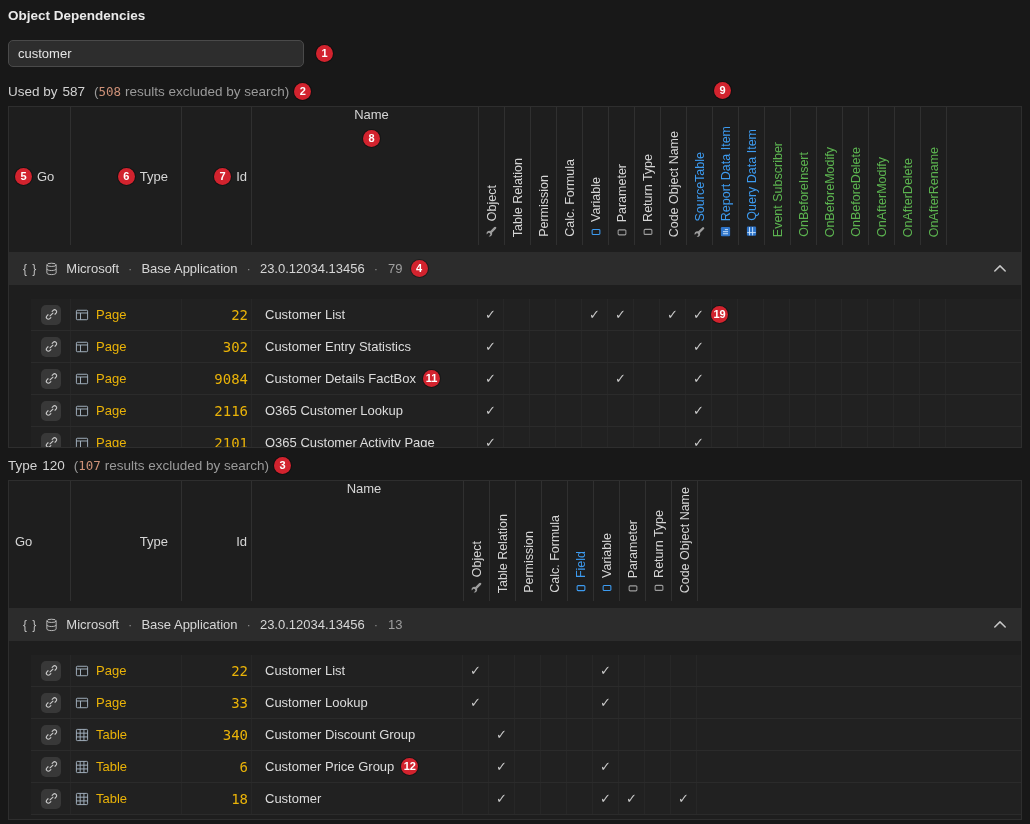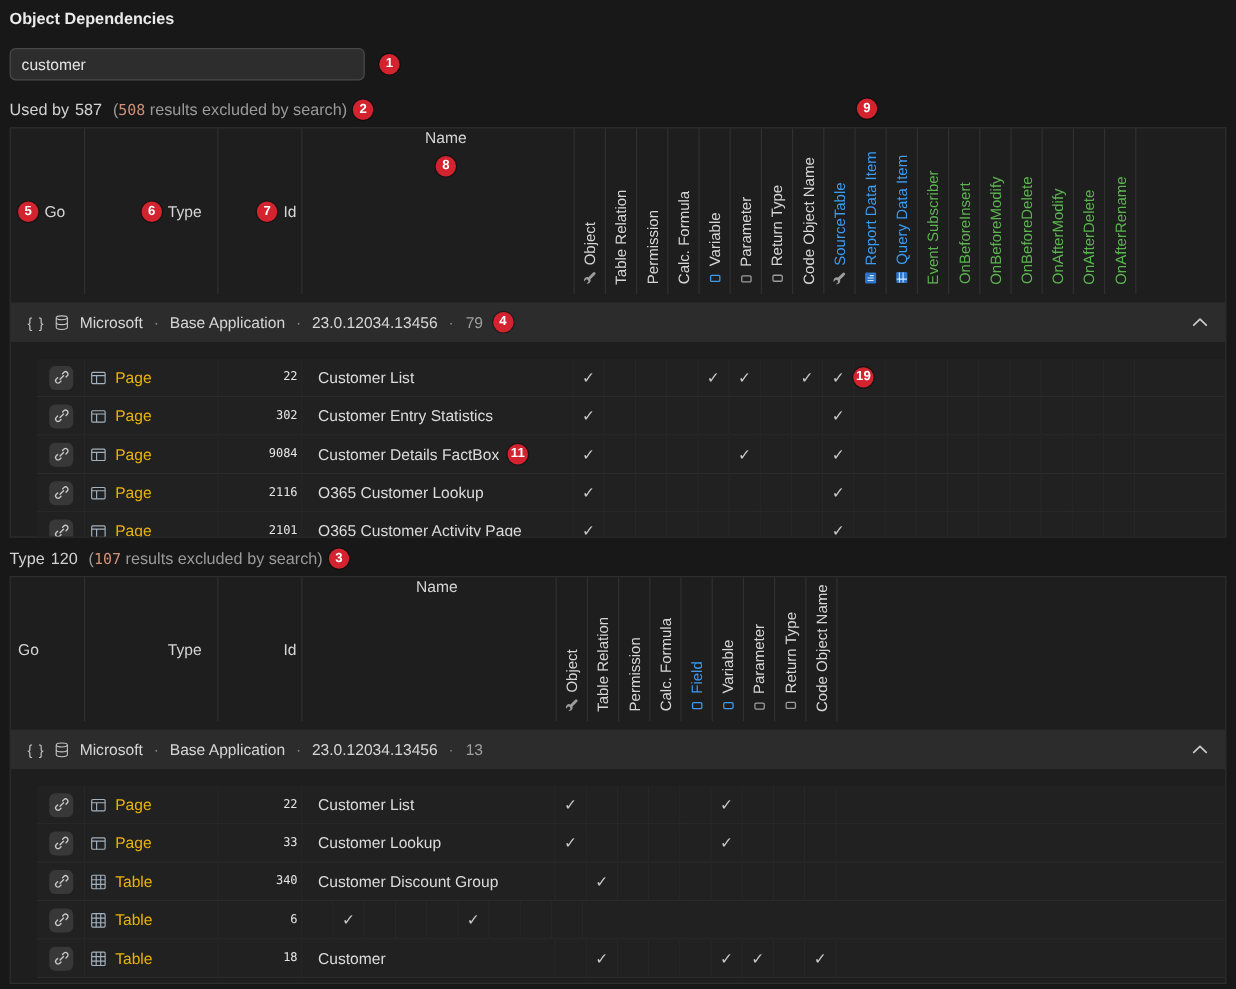--- a/index.html
+++ b/index.html
@@ -68,21 +68,21 @@
     border-bottom:1px solid #2b2b2b;position:relative;cursor:default;
   }
   .cell{display:flex;align-items:center;border-right:1px solid var(--rowline);}
   .go-cell{width:40px;}
   .go-btn{
     width:20px;height:20px;margin-left:10px;border-radius:5px;background:#383838;
     display:inline-flex;align-items:center;justify-content:center;cursor:pointer;
   }
   .type-cell{width:111px;padding-left:3px;gap:6px;font-size:13px;color:#eab308;}
   .type-icon{display:inline-flex;width:16px;justify-content:center;}
-  .id-cell{width:70px;justify-content:flex-end;padding-right:3px;color:#e5e5e5;font-family:"DejaVu Sans Mono",monospace;font-size:10px;}
+  .id-cell{width:70px;justify-content:flex-end;padding-right:3px;color:#eab308;font-family:"DejaVu Sans Mono",monospace;font-size:14px;}
   .name-cell{padding-left:13px;font-size:13px;color:#dcdcdc;gap:7px;}
   .ncell{width:26px;justify-content:center;}
   .check{color:var(--check);font-size:13px;line-height:1;}
   .row-filler{flex:1;border-right:none;}
 </style>
 </head>
 <body>
 
 <div class="page">
   <div class="title">Object Dependencies</div>
@@ -761,20 +761,24 @@
           <div class="cell type-cell">
             <span class="type-icon">
               <svg width="14" height="14" viewBox="0 0 16 16" fill="none" stroke="#a3b2bf" stroke-width="1.1">
                 <rect x="1.6" y="1.6" width="12.8" height="12.8" rx="1"></rect>
                 <path d="M1.6 5.9h12.8M1.6 10.2h12.8M5.9 1.6v12.8M10.2 1.6v12.8"></path>
               </svg>
             </span>
             <span>Table</span>
           </div>
           <div class="cell id-cell">6</div>
+          <div class="cell name-cell" style="width: 211px;">
+            <span>Customer Price Group</span>
+            <span class="badge">12</span>
+          </div>
           <div class="cell ncell"></div>
           <div class="cell ncell">
             <span class="check">✓</span>
           </div>
           <div class="cell ncell"></div>
           <div class="cell ncell"></div>
           <div class="cell ncell"></div>
           <div class="cell ncell">
             <span class="check">✓</span>
           </div>

